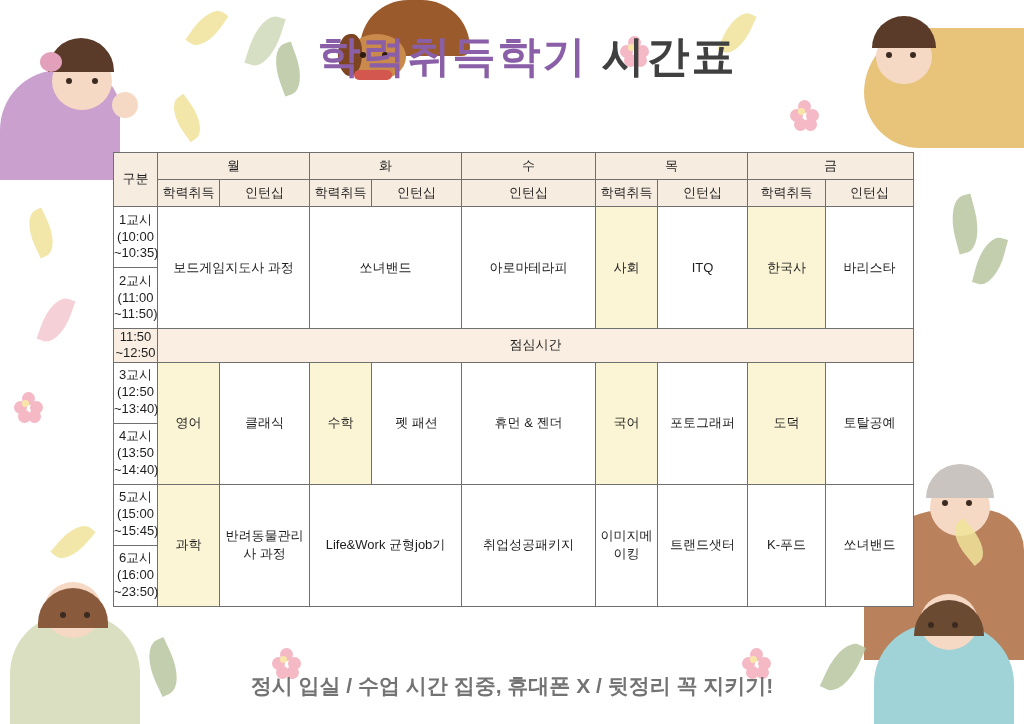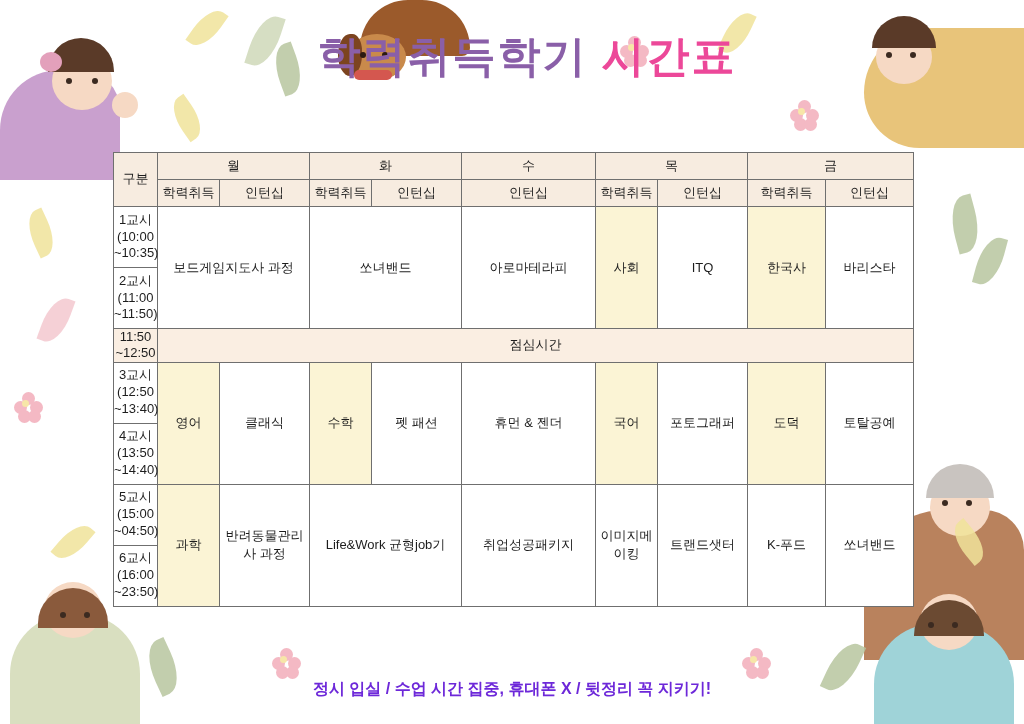--- a/index.html
+++ b/index.html
@@ -75,21 +75,21 @@
     margin-left: 40px;
   }
   .main-title {
     margin-top: 4px;
     font-size: 43px;
     font-weight: 700;
     letter-spacing: 2px;
     margin-left: 30px;
   }
   .main-title .p1 { color: #8a5fa8; }
-  .main-title .p2 { color: #ec4899; }
+  .main-title .p2 { color: #404040; }
 
   
   .table-wrap {
     position: absolute;
     left: 113px;
     top: 152px;
     width: 800px;
     z-index: 4;
   }
   table.tt {
@@ -142,22 +142,22 @@
 
   
   .footer {
     position: absolute;
     left: 0; right: 0;
     bottom: 14px;
     text-align: center;
     z-index: 5;
   }
   .foot1 {
-    font-size: 16px;
-    color: #6d28d9;
+    font-size: 21px;
+    color: #737373;
     font-weight: 700;
     margin-bottom: 10px;
   }
   .foot2 {
     font-size: 21px;
     color: #1a1a1a;
     font-weight: 700;
   }
 </style>
 </head>
@@ -369,21 +369,21 @@
             <div>4교시</div>
             <div>(13:50</div>
             <div>~14:40)</div>
           </td>
         </tr>
 
         <tr>
           <td class="col-time time-cell">
             <div>5교시</div>
             <div>(15:00</div>
-            <div>~04:50)</div>
+            <div>~15:45)</div>
           </td>
           <td class="subject hl" rowspan="2">과학</td>
           <td class="subject" rowspan="2">반려동물관리사 과정</td>
           <td class="subject" colspan="2" rowspan="2">Life&amp;Work 균형job기</td>
           <td class="subject" rowspan="2">취업성공패키지</td>
           <td class="subject" rowspan="2">이미지메이킹</td>
           <td class="subject" rowspan="2">트랜드샛터</td>
           <td class="subject" rowspan="2">K-푸드</td>
           <td class="subject" rowspan="2">쏘녀밴드</td>
         </tr>

